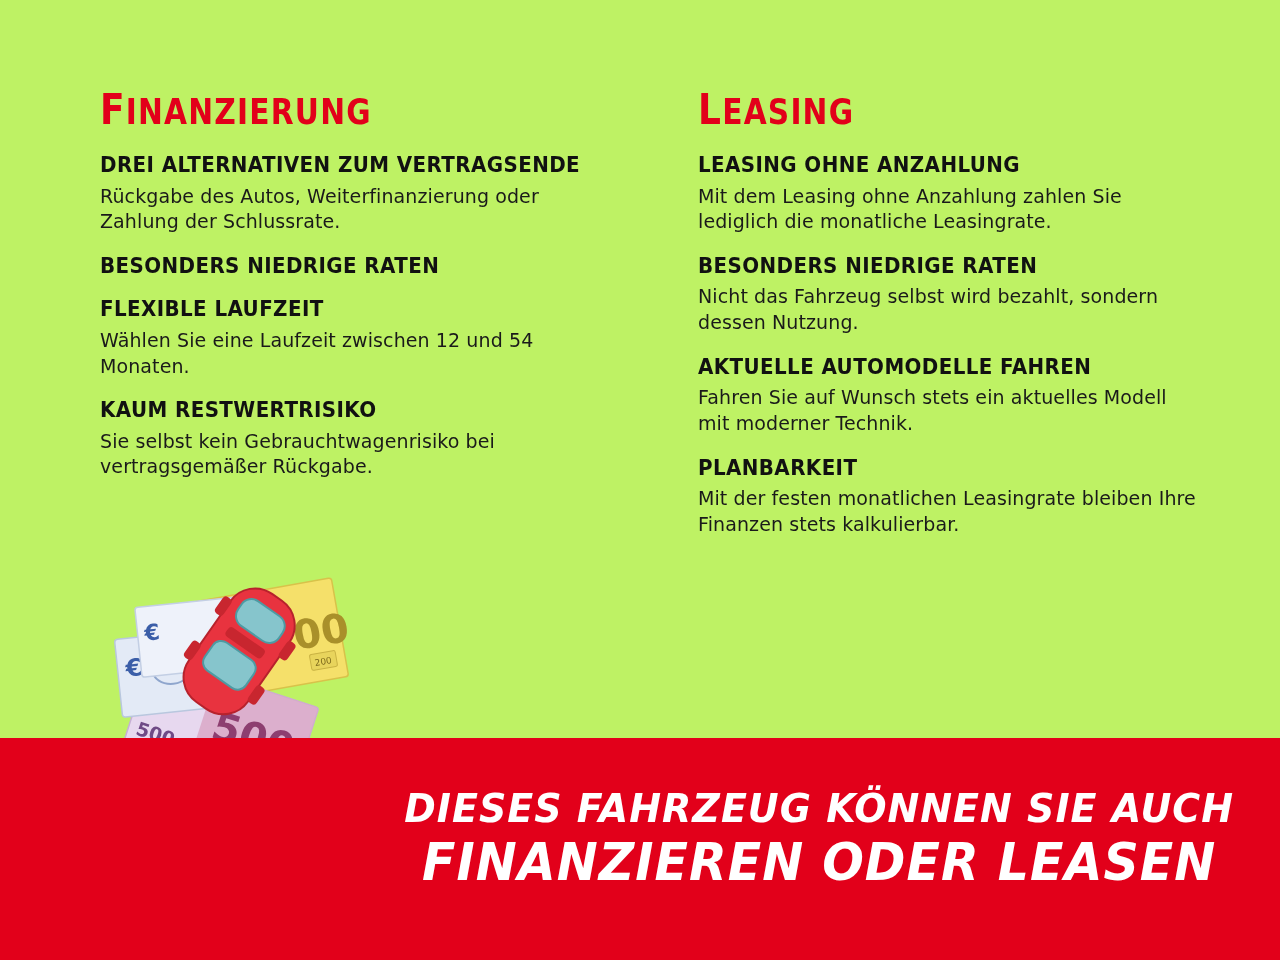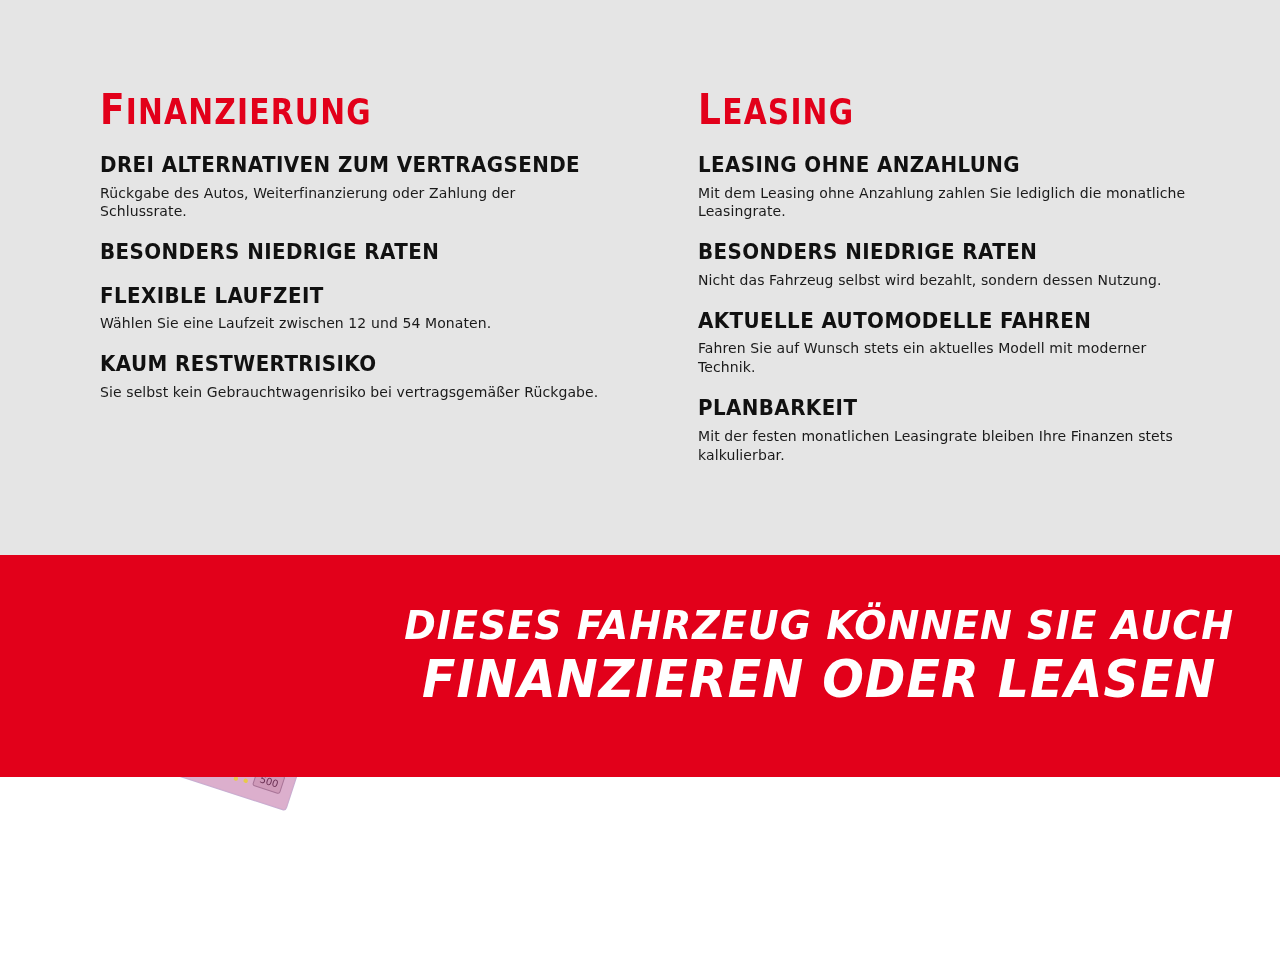--- a/index.html
+++ b/index.html
@@ -8,22 +8,22 @@
     width: 1280px;
     height: 960px;
     background: #ffffff;
     font-family: "DejaVu Sans", sans-serif;
     overflow: hidden;
   }
 
   .page {
     position: relative;
     width: 1280px;
-    height: 777px;
-    background: #e5e5e5;
+    height: 960px;
+    background: #bef264;
     padding-left: 24px;
   }
 
   
   .columns {
     position: absolute;
     top: 88px;
     left: 0;
     width: 1280px;
     display: flex;
@@ -59,21 +59,21 @@
     font-size: 20.5px;
     letter-spacing: 0.4px;
     line-height: 1.15;
     margin-bottom: 6px;
     transform: scale(0.97, 1.04);
     transform-origin: left center;
   }
 
   .block-body {
     color: #1a1a1a;
-    font-size: 14px;
+    font-size: 19px;
     line-height: 1.35;
     font-weight: 400;
     letter-spacing: 0.1px;
     max-width: 520px;
   }
 
   
   .banner {
     position: absolute;
     left: 0;

